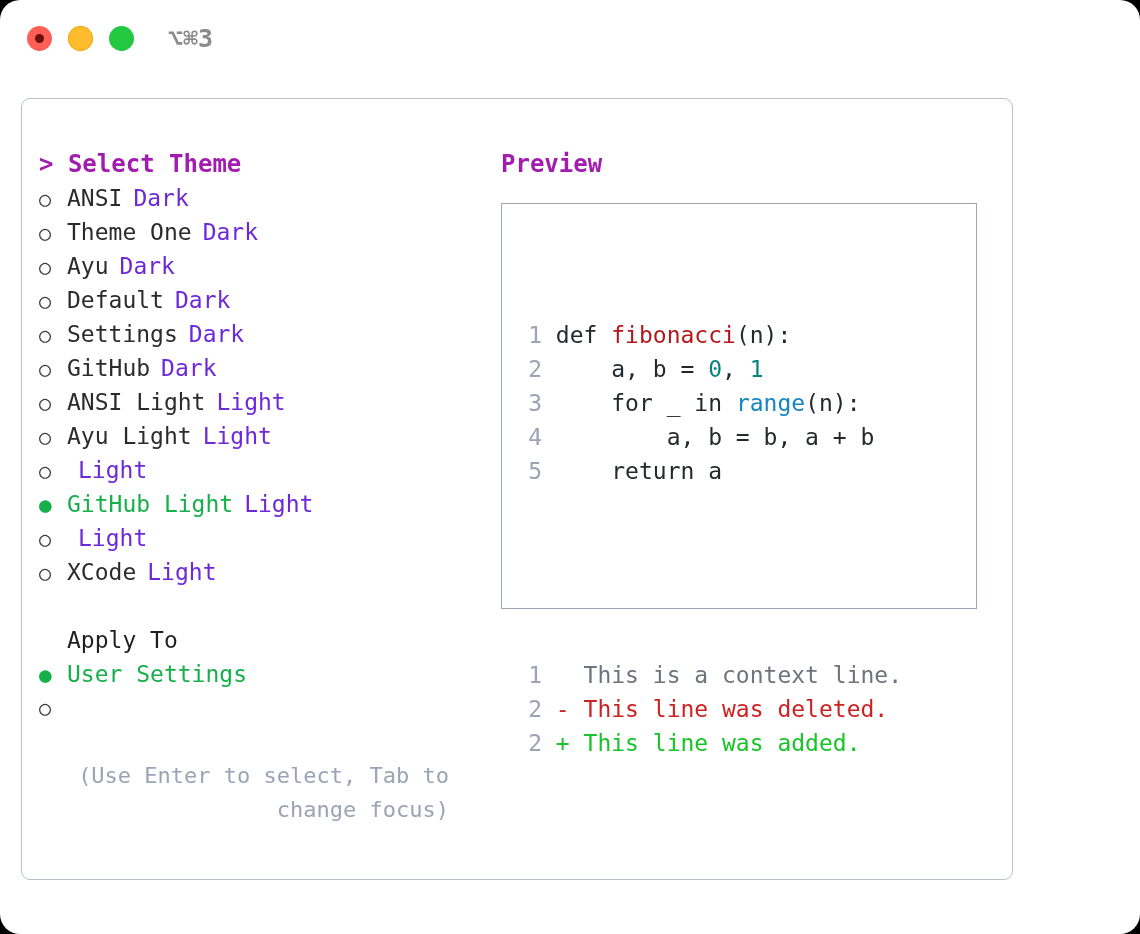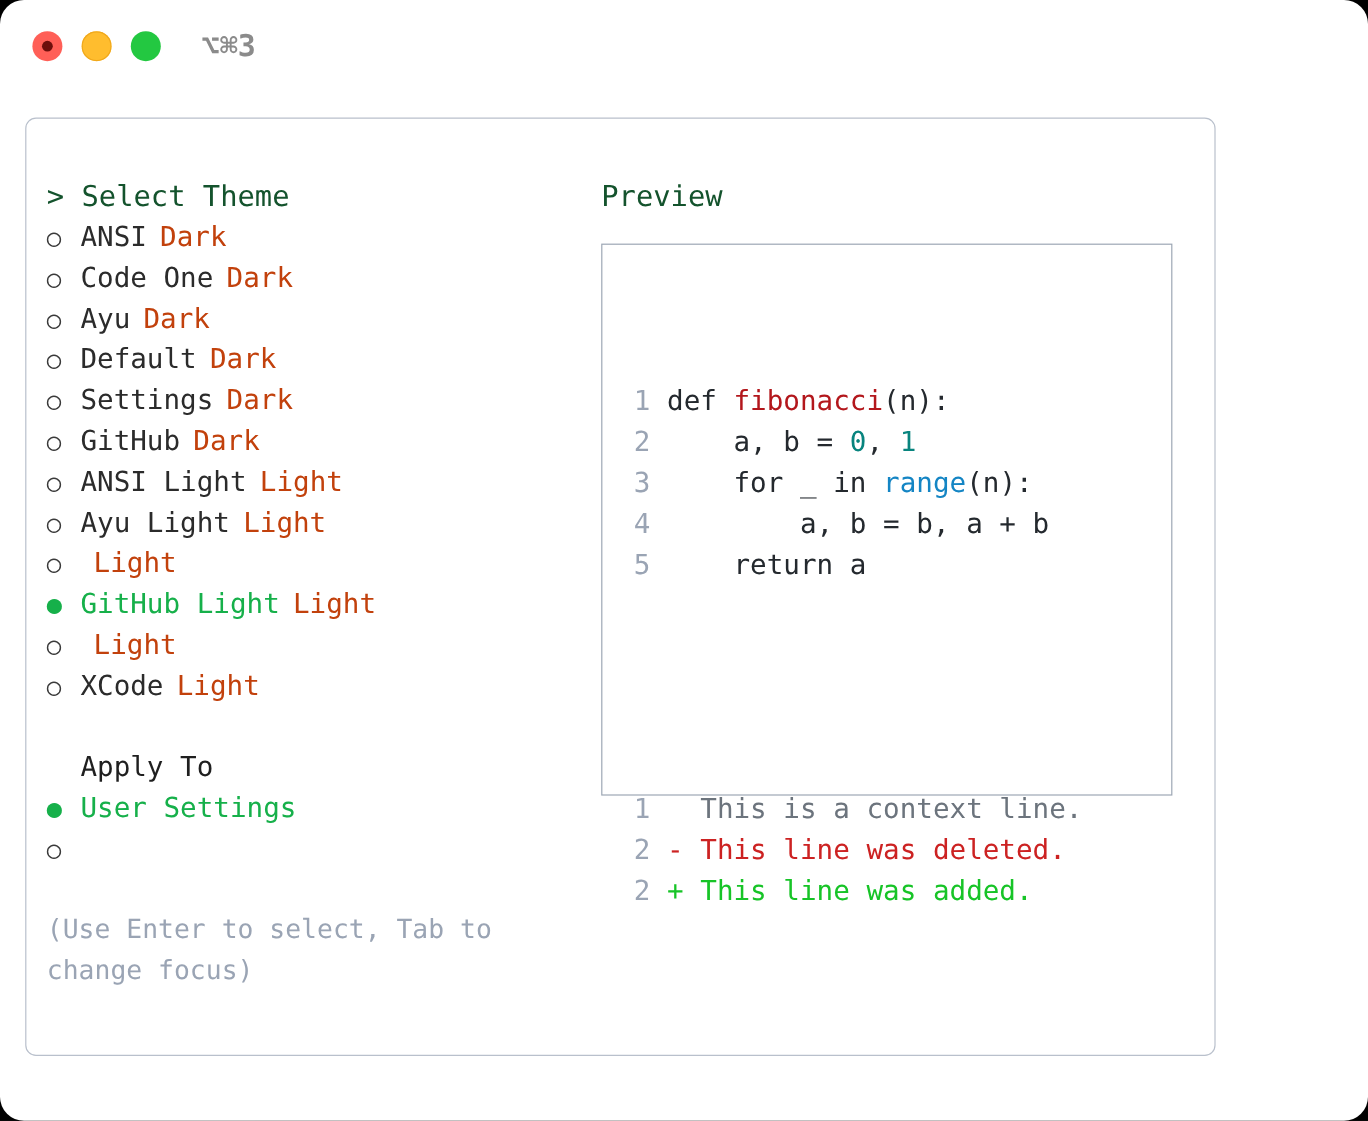--- a/index.html
+++ b/index.html
@@ -94,22 +94,22 @@
   
   .left-col {
     position: absolute;
     left: 17px;
     top: 48px;
     width: 450px;
   }
 
   .section-head {
     font-size: 24px;
-    font-weight: 400;
-    color: #14532d;
+    font-weight: 700;
+    color: #a21caf;
     line-height: 34px;
     height: 34px;
     white-space: pre;
   }
 
   .opt-row {
     display: flex;
     align-items: baseline;
     height: 34px;
     line-height: 34px;
@@ -120,54 +120,55 @@
     width: 28px;
     flex: none;
     color: #3a3a3a;
     font-size: 20px;
     line-height: 34px;
   }
   .bullet.sel { color: #16b04a; font-size: 21px; }
   .opt-name  { color: #2b2b2b; }
   .opt-row.selected .opt-name { color: #16b04a; }
   .opt-variant {
-    color: #c2410c;
+    color: #6d28d9;
     margin-left: 11px;
   }
 
   .applyto-head {
     font-size: 23px;
     color: #1f1f1f;
     line-height: 34px;
     height: 34px;
     padding-left: 28px;
     white-space: pre;
   }
 
   .spacer-sm { height: 34px; }
 
   .hint {
     margin-top: 34px;
     font-size: 22px;
     color: #9aa4b4;
     line-height: 34px;
     width: 410px;
+    text-align: right;
   }
 
   
   .right-col {
     position: absolute;
     left: 479px;
     top: 48px;
     width: 490px;
   }
   .preview-box {
     margin-top: 22px;
     width: 476px;
-    height: 460px;
+    height: 406px;
     border: 1px solid #9da7b5;
     box-sizing: border-box;
     background: #ffffff;
     position: relative;
     padding-left: 23px;
   }
   .code {
     position: absolute;
     left: 14px;
     top: 46px;
@@ -205,21 +206,21 @@
     <div class="shortcut">⌥⌘3</div>
   </div>
 
   <div class="dialog">
     <div class="cols">
 
       <div class="left-col">
         <div class="section-head">&gt; Select Theme</div>
         <div id="theme-list">
             <div class="opt-row"><span class="bullet">○</span><span class="opt-name">ANSI</span><span class="opt-variant">Dark</span></div>
-            <div class="opt-row"><span class="bullet">○</span><span class="opt-name">Code One</span><span class="opt-variant">Dark</span></div>
+            <div class="opt-row"><span class="bullet">○</span><span class="opt-name">Theme One</span><span class="opt-variant">Dark</span></div>
             <div class="opt-row"><span class="bullet">○</span><span class="opt-name">Ayu</span><span class="opt-variant">Dark</span></div>
             <div class="opt-row"><span class="bullet">○</span><span class="opt-name">Default</span><span class="opt-variant">Dark</span></div>
             <div class="opt-row"><span class="bullet">○</span><span class="opt-name">Settings</span><span class="opt-variant">Dark</span></div>
             <div class="opt-row"><span class="bullet">○</span><span class="opt-name">GitHub</span><span class="opt-variant">Dark</span></div>
             <div class="opt-row"><span class="bullet">○</span><span class="opt-name">ANSI Light</span><span class="opt-variant">Light</span></div>
             <div class="opt-row"><span class="bullet">○</span><span class="opt-name">Ayu Light</span><span class="opt-variant">Light</span></div>
             <div class="opt-row"><span class="bullet">○</span><span class="opt-variant">Light</span></div>
             <div class="opt-row selected"><span class="bullet sel">●</span><span class="opt-name">GitHub Light</span><span class="opt-variant">Light</span></div>
             <div class="opt-row"><span class="bullet">○</span><span class="opt-variant">Light</span></div>
             <div class="opt-row"><span class="bullet">○</span><span class="opt-name">XCode</span><span class="opt-variant">Light</span></div>

